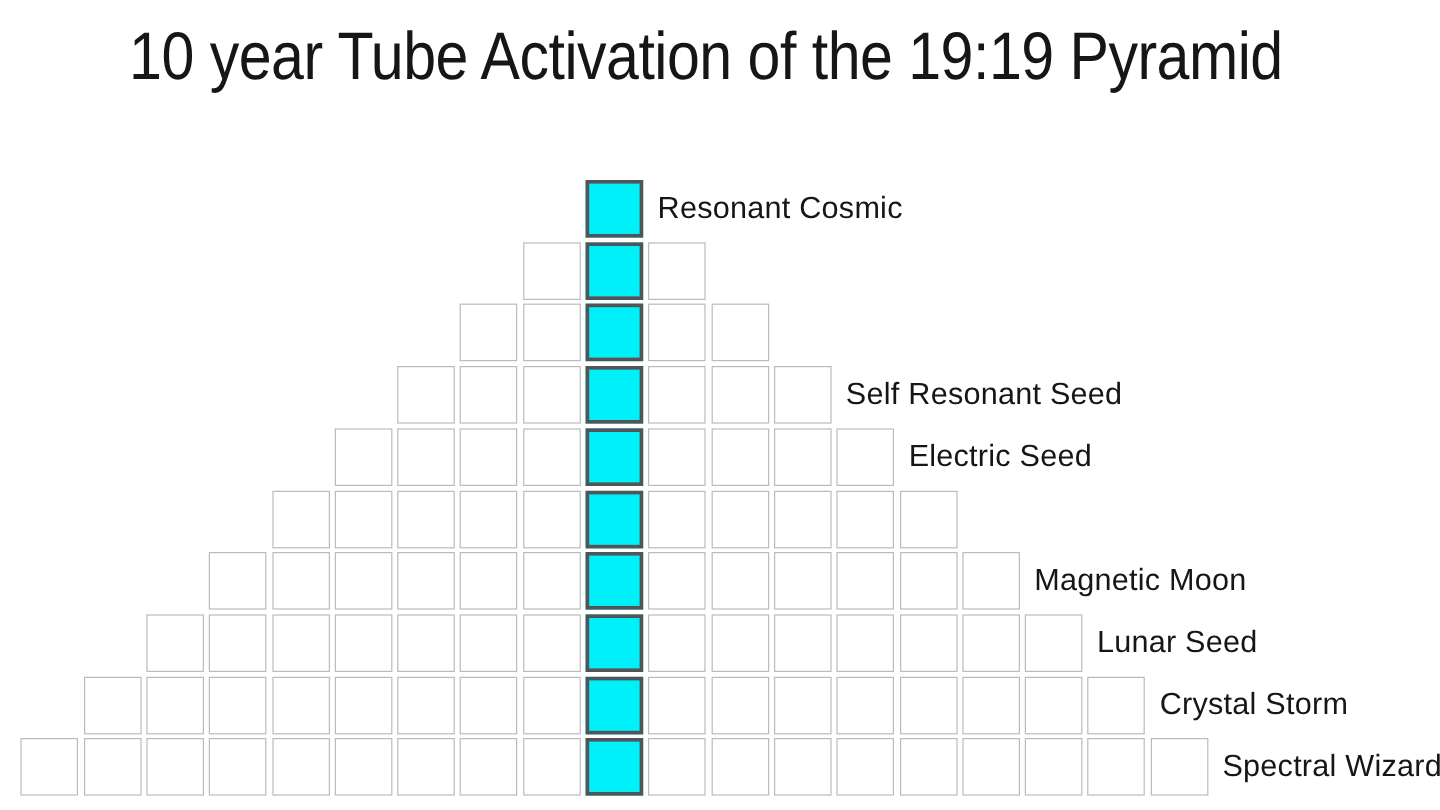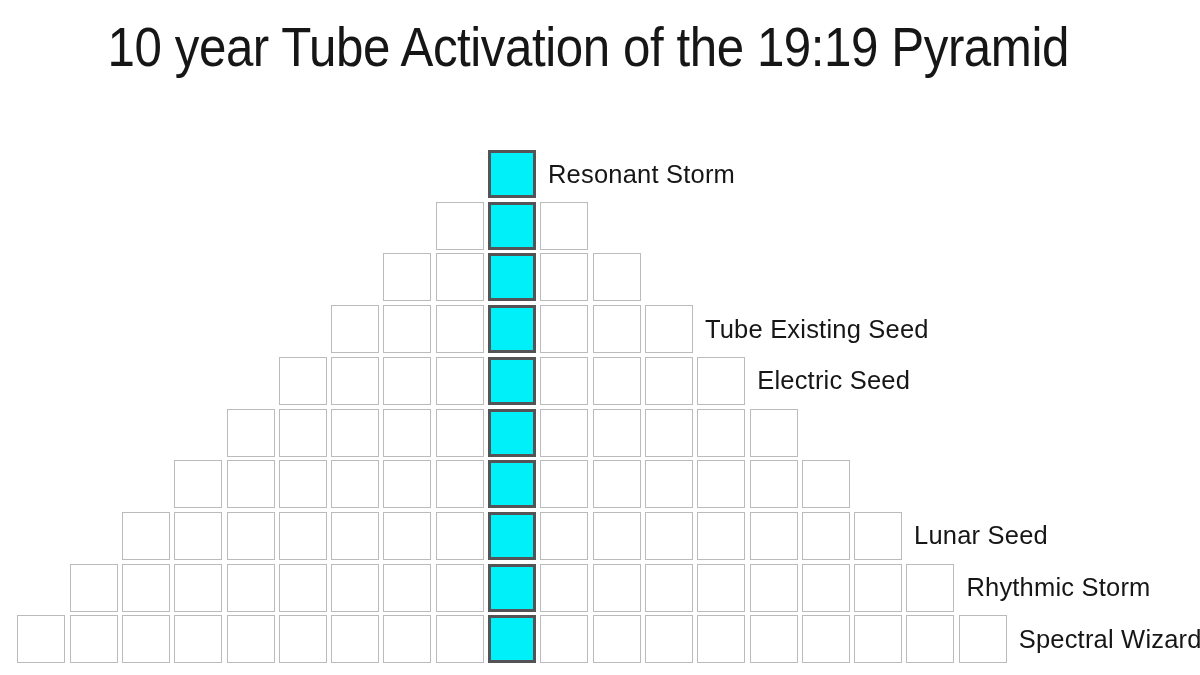--- a/index.html
+++ b/index.html
@@ -33,37 +33,37 @@
 </style>
 </head>
 <body>
 
 <div class="stage">
   <div class="title-wrap">
     <h1 class="title">10 year Tube Activation of the 19:19 Pyramid</h1>
   </div>
   <div class="pyramid" id="pyramid">
       <div class="cell tube" style="left: 488px; top: 150px;"></div>
-      <div class="row-label" style="left: 548px; top: 150px;">Resonant Storm</div>
+      <div class="row-label" style="left: 548px; top: 150px;">Resonant Cosmic</div>
       <div class="cell" style="left: 435.7px; top: 201.7px;"></div>
       <div class="cell tube" style="left: 488px; top: 201.7px;"></div>
       <div class="cell" style="left: 540.3px; top: 201.7px;"></div>
       <div class="cell" style="left: 383.4px; top: 253.4px;"></div>
       <div class="cell" style="left: 435.7px; top: 253.4px;"></div>
       <div class="cell tube" style="left: 488px; top: 253.4px;"></div>
       <div class="cell" style="left: 540.3px; top: 253.4px;"></div>
       <div class="cell" style="left: 592.6px; top: 253.4px;"></div>
       <div class="cell" style="left: 331.1px; top: 305.1px;"></div>
       <div class="cell" style="left: 383.4px; top: 305.1px;"></div>
       <div class="cell" style="left: 435.7px; top: 305.1px;"></div>
       <div class="cell tube" style="left: 488px; top: 305.1px;"></div>
       <div class="cell" style="left: 540.3px; top: 305.1px;"></div>
       <div class="cell" style="left: 592.6px; top: 305.1px;"></div>
       <div class="cell" style="left: 644.9px; top: 305.1px;"></div>
-      <div class="row-label" style="left: 704.9px; top: 305.1px;">Tube Existing Seed</div>
+      <div class="row-label" style="left: 704.9px; top: 305.1px;">Self Resonant Seed</div>
       <div class="cell" style="left: 278.8px; top: 356.8px;"></div>
       <div class="cell" style="left: 331.1px; top: 356.8px;"></div>
       <div class="cell" style="left: 383.4px; top: 356.8px;"></div>
       <div class="cell" style="left: 435.7px; top: 356.8px;"></div>
       <div class="cell tube" style="left: 488px; top: 356.8px;"></div>
       <div class="cell" style="left: 540.3px; top: 356.8px;"></div>
       <div class="cell" style="left: 592.6px; top: 356.8px;"></div>
       <div class="cell" style="left: 644.9px; top: 356.8px;"></div>
       <div class="cell" style="left: 697.2px; top: 356.8px;"></div>
       <div class="row-label" style="left: 757.2px; top: 356.8px;">Electric Seed</div>
@@ -84,20 +84,21 @@
       <div class="cell" style="left: 331.1px; top: 460.2px;"></div>
       <div class="cell" style="left: 383.4px; top: 460.2px;"></div>
       <div class="cell" style="left: 435.7px; top: 460.2px;"></div>
       <div class="cell tube" style="left: 488px; top: 460.2px;"></div>
       <div class="cell" style="left: 540.3px; top: 460.2px;"></div>
       <div class="cell" style="left: 592.6px; top: 460.2px;"></div>
       <div class="cell" style="left: 644.9px; top: 460.2px;"></div>
       <div class="cell" style="left: 697.2px; top: 460.2px;"></div>
       <div class="cell" style="left: 749.5px; top: 460.2px;"></div>
       <div class="cell" style="left: 801.8px; top: 460.2px;"></div>
+      <div class="row-label" style="left: 861.8px; top: 460.2px;">Magnetic Moon</div>
       <div class="cell" style="left: 121.9px; top: 511.9px;"></div>
       <div class="cell" style="left: 174.2px; top: 511.9px;"></div>
       <div class="cell" style="left: 226.5px; top: 511.9px;"></div>
       <div class="cell" style="left: 278.8px; top: 511.9px;"></div>
       <div class="cell" style="left: 331.1px; top: 511.9px;"></div>
       <div class="cell" style="left: 383.4px; top: 511.9px;"></div>
       <div class="cell" style="left: 435.7px; top: 511.9px;"></div>
       <div class="cell tube" style="left: 488px; top: 511.9px;"></div>
       <div class="cell" style="left: 540.3px; top: 511.9px;"></div>
       <div class="cell" style="left: 592.6px; top: 511.9px;"></div>
@@ -117,21 +118,21 @@
       <div class="cell" style="left: 435.7px; top: 563.6px;"></div>
       <div class="cell tube" style="left: 488px; top: 563.6px;"></div>
       <div class="cell" style="left: 540.3px; top: 563.6px;"></div>
       <div class="cell" style="left: 592.6px; top: 563.6px;"></div>
       <div class="cell" style="left: 644.9px; top: 563.6px;"></div>
       <div class="cell" style="left: 697.2px; top: 563.6px;"></div>
       <div class="cell" style="left: 749.5px; top: 563.6px;"></div>
       <div class="cell" style="left: 801.8px; top: 563.6px;"></div>
       <div class="cell" style="left: 854.1px; top: 563.6px;"></div>
       <div class="cell" style="left: 906.4px; top: 563.6px;"></div>
-      <div class="row-label" style="left: 966.4px; top: 563.6px;">Rhythmic Storm</div>
+      <div class="row-label" style="left: 966.4px; top: 563.6px;">Crystal Storm</div>
       <div class="cell" style="left: 17.3px; top: 615.3px;"></div>
       <div class="cell" style="left: 69.6px; top: 615.3px;"></div>
       <div class="cell" style="left: 121.9px; top: 615.3px;"></div>
       <div class="cell" style="left: 174.2px; top: 615.3px;"></div>
       <div class="cell" style="left: 226.5px; top: 615.3px;"></div>
       <div class="cell" style="left: 278.8px; top: 615.3px;"></div>
       <div class="cell" style="left: 331.1px; top: 615.3px;"></div>
       <div class="cell" style="left: 383.4px; top: 615.3px;"></div>
       <div class="cell" style="left: 435.7px; top: 615.3px;"></div>
       <div class="cell tube" style="left: 488px; top: 615.3px;"></div>

